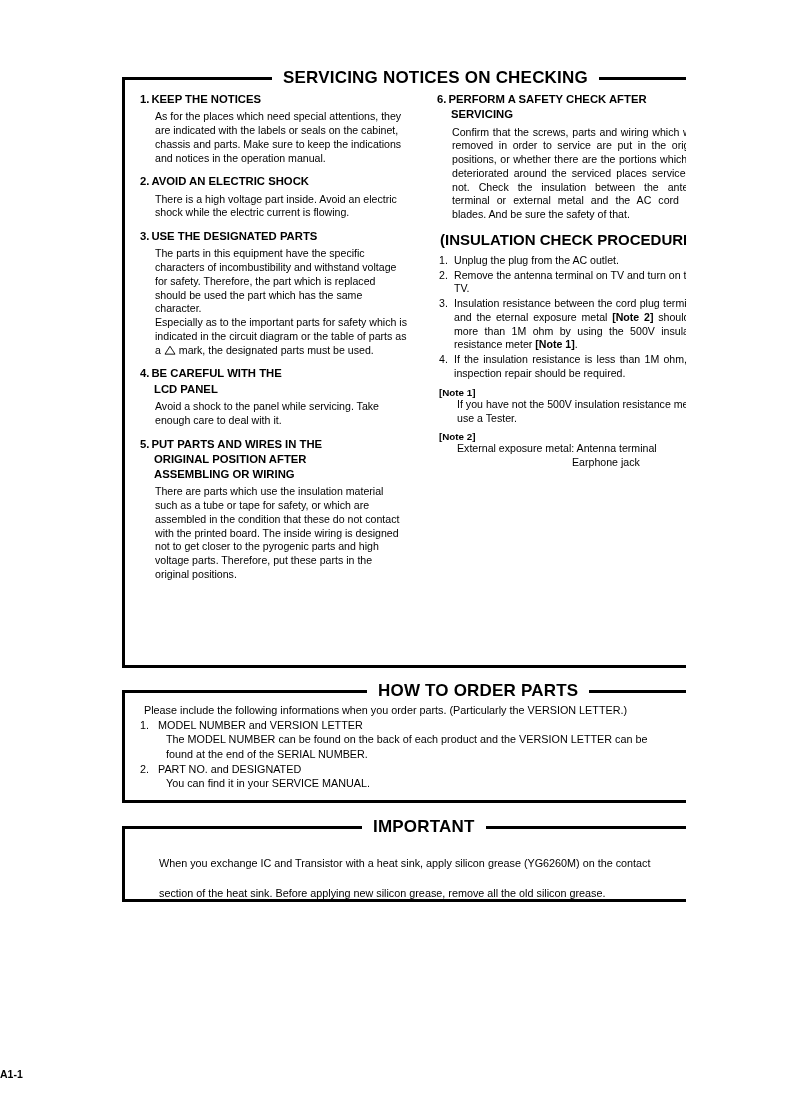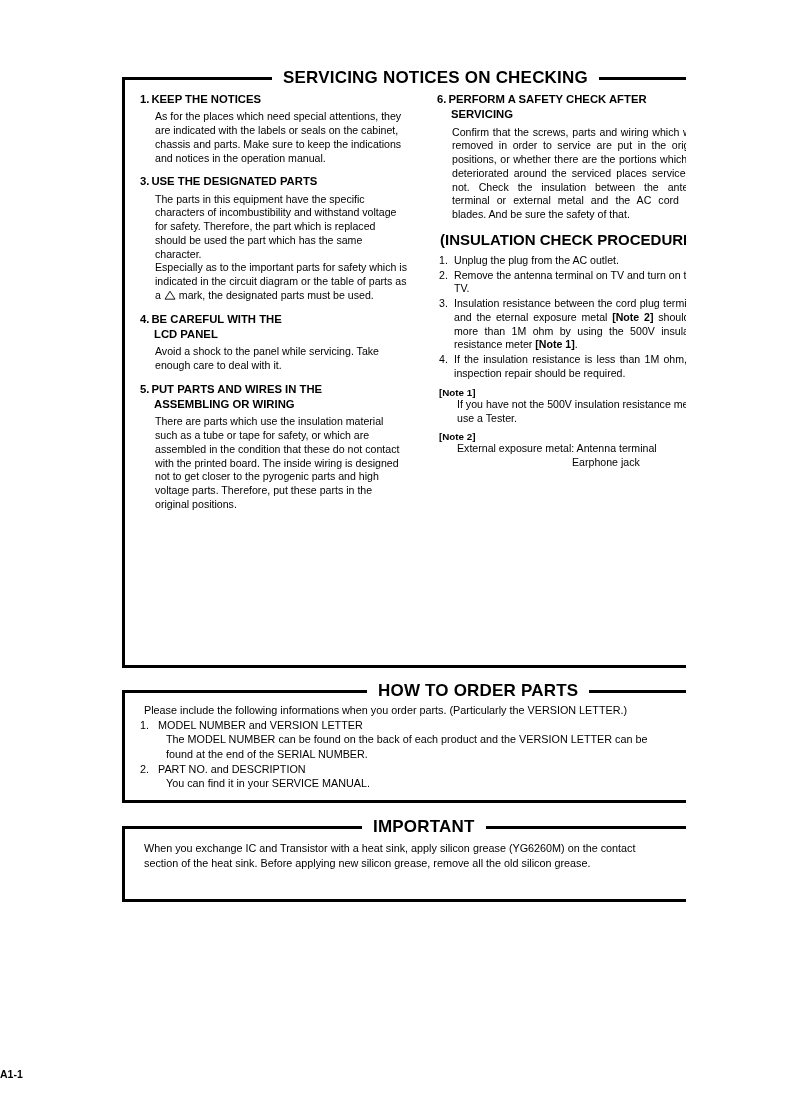--- a/index.html
+++ b/index.html
@@ -162,21 +162,21 @@
   }
   ol.order > li { position: relative; padding-left: 22px; }
   ol.order > li .mk { position: absolute; left: 4px; top: 0; }
   ol.order .sub { display: block; padding-left: 8px; }
 
   
   #important-frame { left: 122px; top: 817px; width: 594px; height: 85px; }
   #important-frame .rule.left { flex: 0 0 240px; }
   #important-frame .frame-inner { padding: 12px 14px 8px 14px; }
   .important-body { font-size: 10.8px; line-height: 1.38; padding-left: 8px; }
-  .important-body p { margin: 0; }
+  .important-body p { margin: 15px; }
 
   
   #page-footer {
     position: absolute;
     left: 0; right: 0;
     top: 1068px;
     font-size: 10.5px;
     font-weight: bold;
   }
 </style>
@@ -200,20 +200,28 @@
 
           <div class="item">
             <div class="item-head">
               <span class="num">1.</span><span>KEEP THE NOTICES</span>
             </div>
             <div class="item-body">
               <p>As for the places which need special attentions, they are indicated with the labels or seals on the cabinet, chassis and parts. Make sure to keep the indications and notices in the operation manual.</p>
             </div>
           </div>
 
+          <div class="item">
+            <div class="item-head">
+              <span class="num">2.</span><span>AVOID AN ELECTRIC SHOCK</span>
+            </div>
+            <div class="item-body">
+              <p>There is a high voltage part inside. Avoid an electric shock while the electric current is flowing.</p>
+            </div>
+          </div>
 
           <div class="item">
             <div class="item-head">
               <span class="num">3.</span><span>USE THE DESIGNATED PARTS</span>
             </div>
             <div class="item-body">
               <p>The parts in this equipment have the specific characters of incombustibility and withstand voltage for safety. Therefore, the part which is replaced should be used the part which has the same character.</p>
               <p><span>Especially as to the important parts for safety which is indicated in the circuit diagram or the table of parts as a</span>
                 <span class="tri"><svg viewBox="0 0 14 12" width="12" height="10">
                       <polygon points="7,1.5 13,11 1,11" fill="none" stroke="#000" stroke-width="1.1"></polygon>
@@ -228,20 +236,21 @@
               <span class="hl2">LCD PANEL</span>
             </div>
             <div class="item-body">
               <p>Avoid a shock to the panel while servicing. Take enough care to deal with it.</p>
             </div>
           </div>
 
           <div class="item">
             <div class="item-head">
               <span class="num">5.</span><span>PUT PARTS AND WIRES IN THE</span>
+              <span class="hl2">ORIGINAL POSITION AFTER</span>
               <span class="hl2">ASSEMBLING OR WIRING</span>
             </div>
             <div class="item-body">
               <p>There are parts which use the insulation material such as a tube or tape for safety, or which are assembled in the condition that these do not contact with the printed board. The inside wiring is designed not to get closer to the pyrogenic parts and high voltage parts. Therefore, put these parts in the original positions.</p>
             </div>
           </div>
 
         </div>
 
         <div class="col-right">
@@ -300,21 +309,21 @@
 
     <div class="frame-inner">
       <div class="order-lead">Please include the following informations when you order parts. (Particularly the VERSION LETTER.)</div>
       <ol class="order">
         <li>
           <span class="mk">1.</span><span>MODEL NUMBER and VERSION LETTER</span>
           <span class="sub">The MODEL NUMBER can be found on the back of each product and the VERSION LETTER can be</span>
           <span class="sub">found at the end of the SERIAL NUMBER.</span>
         </li>
         <li>
-          <span class="mk">2.</span><span>PART NO. and DESCRIPTION</span>
+          <span class="mk">2.</span><span>PART NO. and DESIGNATED</span>
           <span class="sub">You can find it in your SERVICE MANUAL.</span>
         </li>
       </ol>
     </div>
   </section>
 
   <section class="frame" id="important-frame">
     <div class="frame-body"></div>
     <div class="frame-top">
       <div class="rule left"></div>

